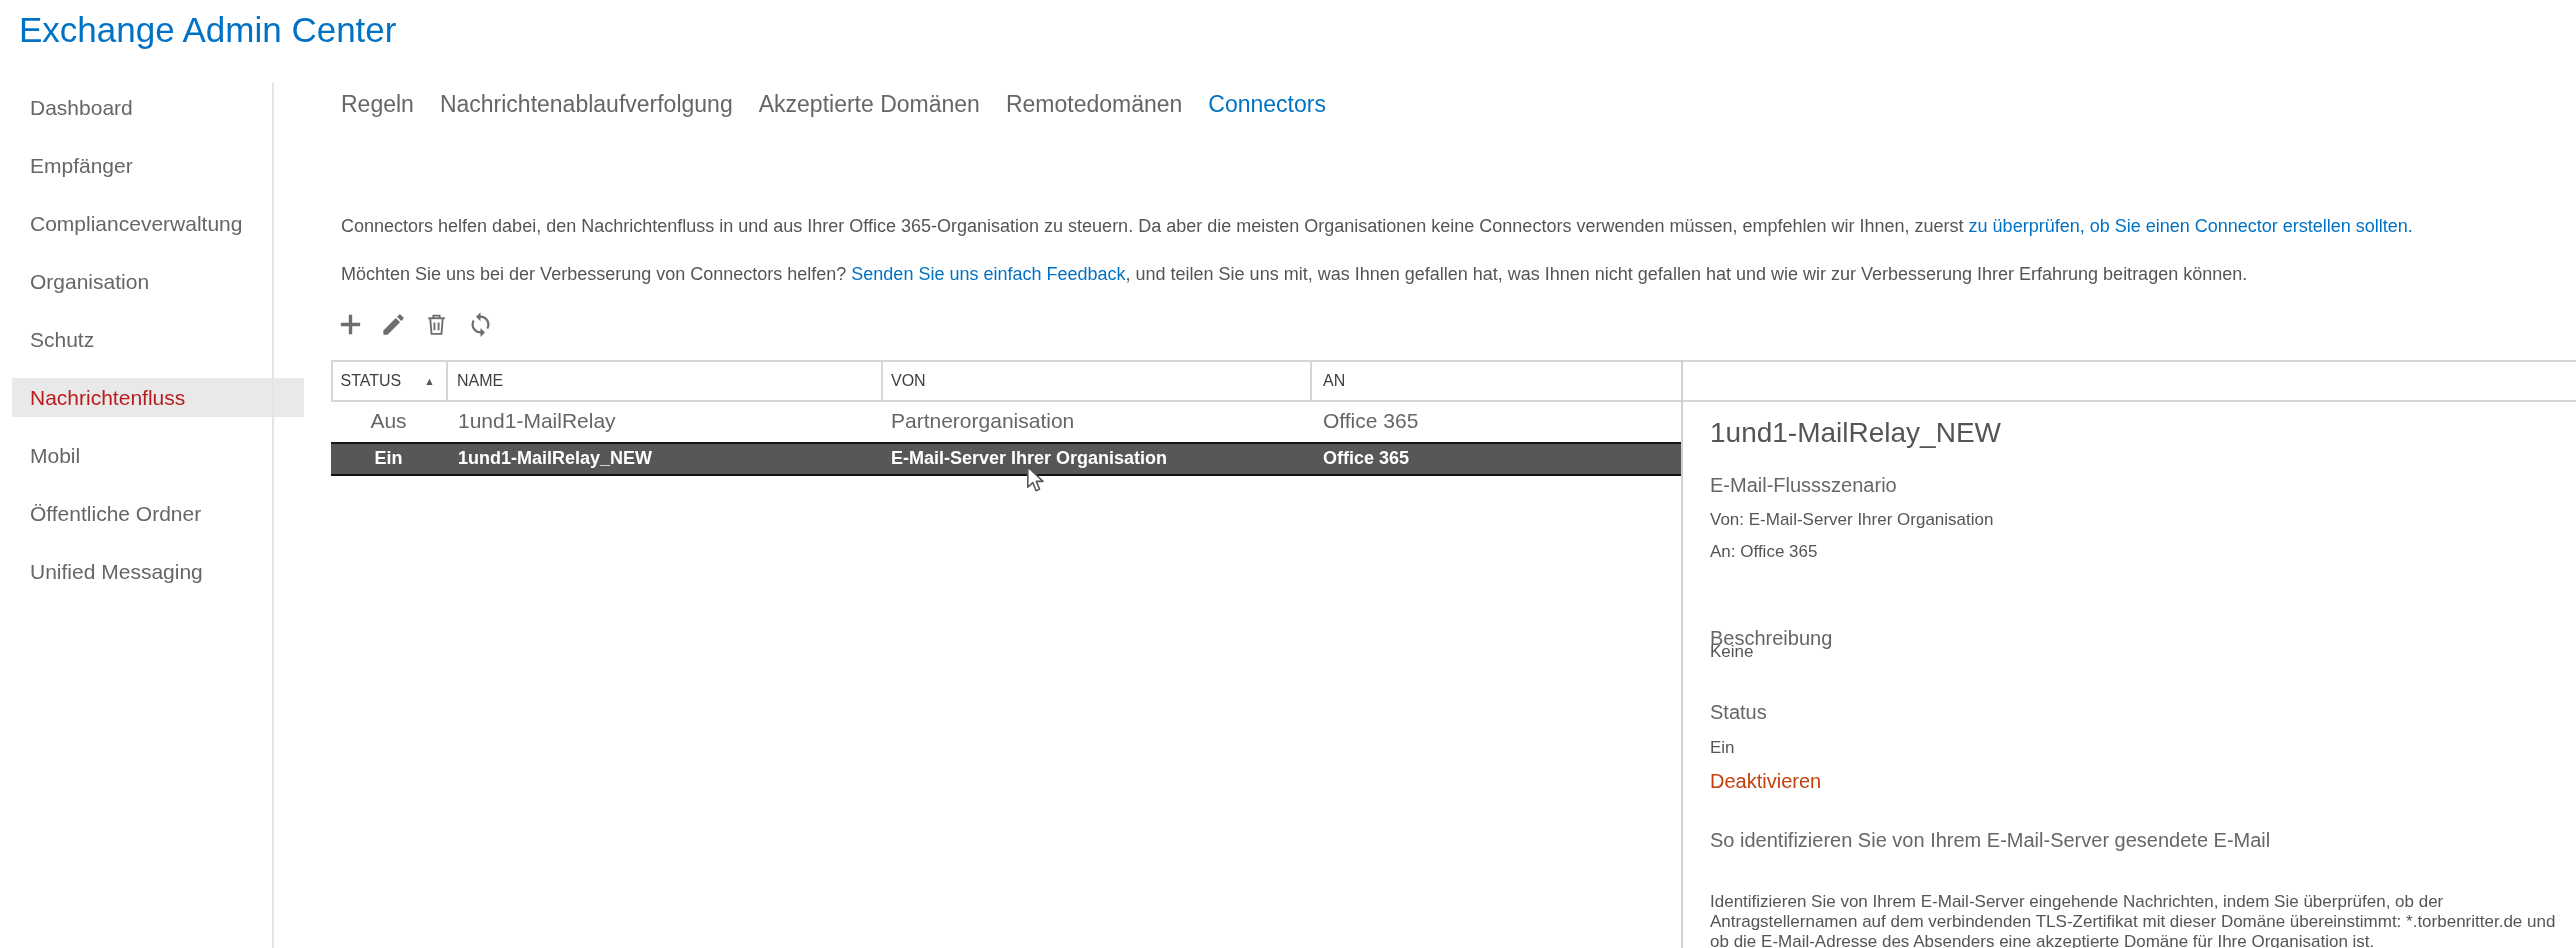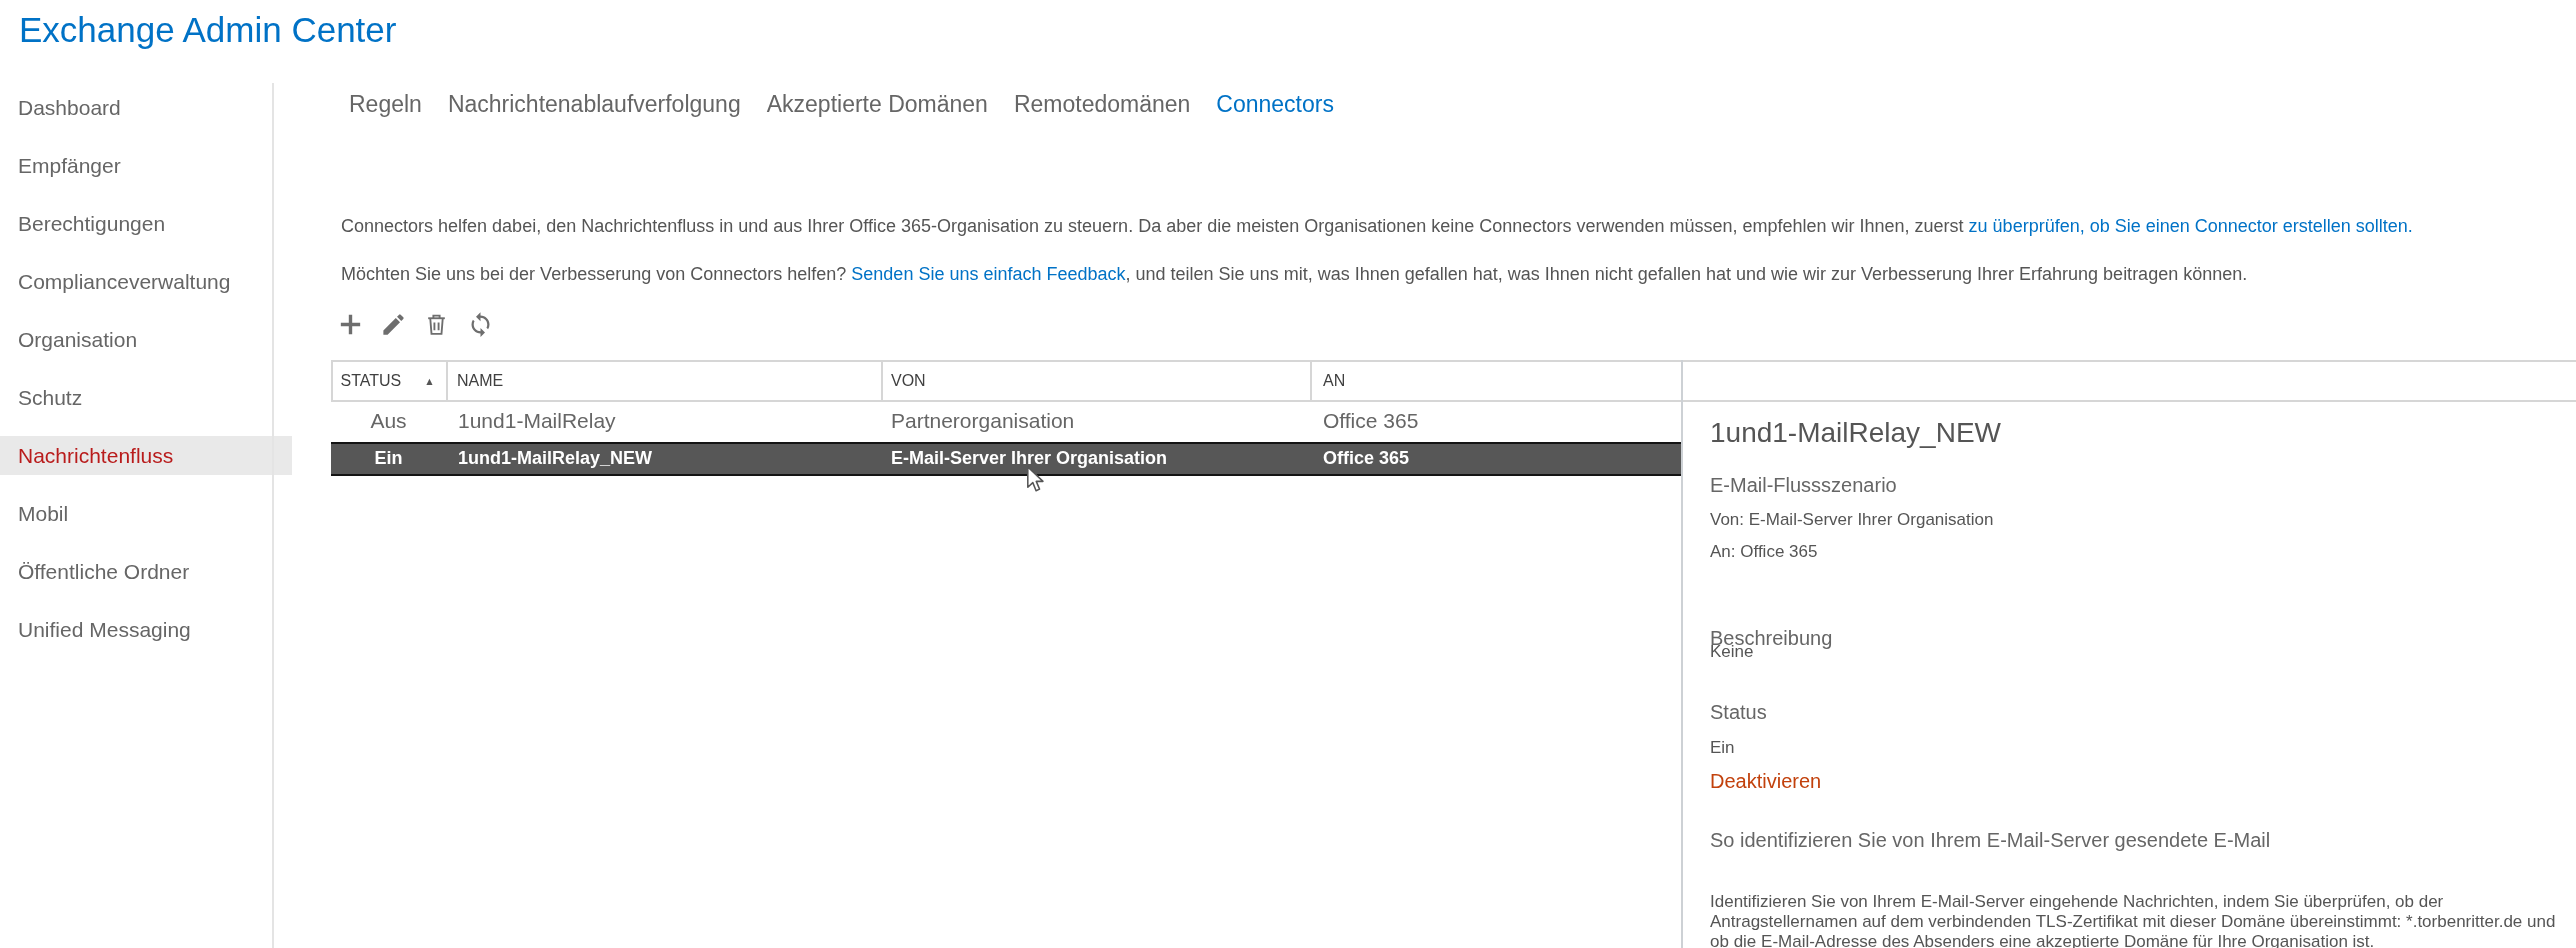--- a/index.html
+++ b/index.html
@@ -3,28 +3,28 @@
 <meta charset="utf-8">
 <style>
   html, body { margin: 0; padding: 0; background: #fff; }
   body { font-family: "Liberation Sans", "DejaVu Sans", sans-serif; }
   .screen { position: relative; width: 2576px; height: 948px; background: #fff; overflow: hidden; }
 
   
   .app-title { position: absolute; left: 19px; top: 9.5px; font-size: 35px; font-weight: 300; color: #0072c6; }
 
   
-  .sidebar { position: absolute; left: 0; top: 88px; width: 292px; }
+  .sidebar { position: absolute; left: 12px; top: 88px; width: 292px; }
   .nav-item { height: 39px; line-height: 39px; padding-left: 18px; margin-bottom: 19px;
               font-size: 21px; font-weight: 300; color: #666; cursor: pointer; }
   .nav-item.active { background: #e9e9e9; color: #b91c1c; }
   .sidebar-divider { position: absolute; left: 272px; top: 83px; width: 1.9px; height: 865px; background: #e4e4e4; }
 
   
-  .tabs { position: absolute; left: 349px; top: 91px; display: flex; gap: 26px;
+  .tabs { position: absolute; left: 341px; top: 91px; display: flex; gap: 26px;
           font-size: 23px; font-weight: 300; color: #666; align-items: center; }
   .tab { cursor: pointer; white-space: nowrap; }
   .tab.active { color: #0072c6; }
 
   
   .intro { position: absolute; left: 341px; font-size: 18px; font-weight: 300; color: #555; white-space: nowrap; }
   #intro1 { top: 216px; }
   #intro2 { top: 264px; }
   .link { color: #0072c6; text-decoration: none; cursor: pointer; }
 
@@ -78,21 +78,20 @@
 </head>
 <body>
 
 <div class="screen">
 
   <div class="app-title">Exchange Admin Center</div>
 
   <nav class="sidebar">
     <div class="nav-item">Dashboard</div>
     <div class="nav-item">Empfänger</div>
-    <div class="nav-item">Berechtigungen</div>
     <div class="nav-item">Complianceverwaltung</div>
     <div class="nav-item">Organisation</div>
     <div class="nav-item">Schutz</div>
     <div class="nav-item active">Nachrichtenfluss</div>
     <div class="nav-item">Mobil</div>
     <div class="nav-item">Öffentliche Ordner</div>
     <div class="nav-item">Unified Messaging</div>
   </nav>
   <div class="sidebar-divider"></div>
 

